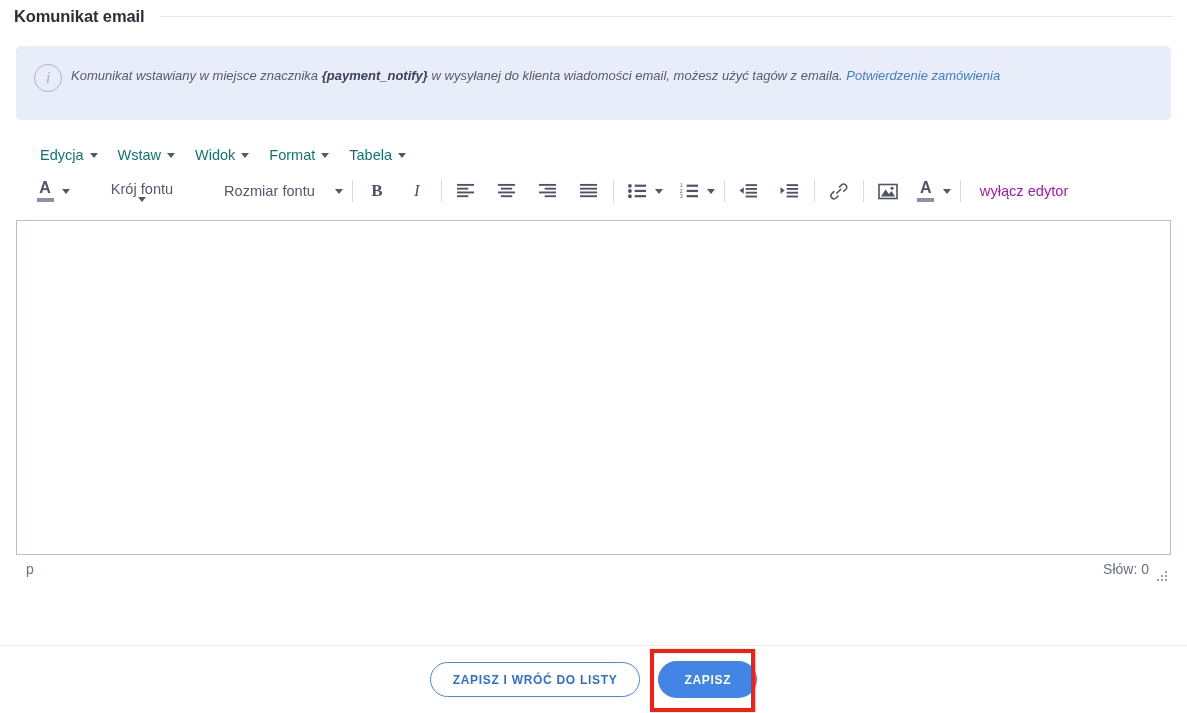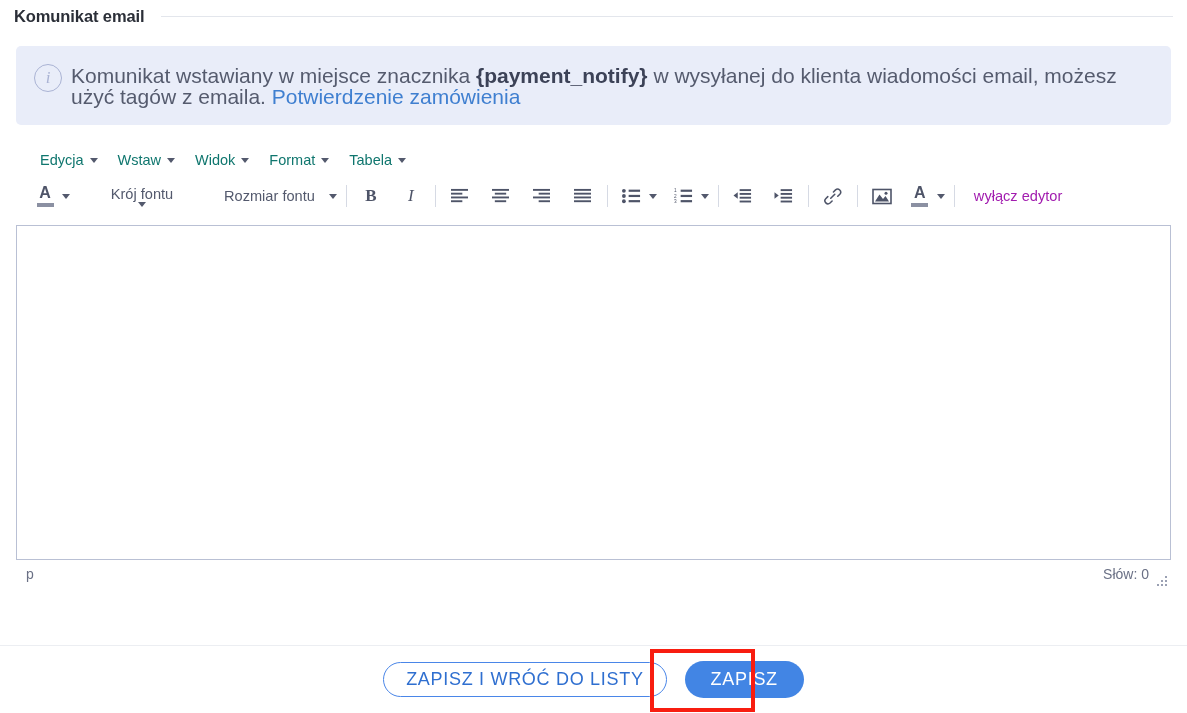--- a/index.html
+++ b/index.html
@@ -59,24 +59,25 @@
     display: flex;
     align-items: center;
     justify-content: center;
     font-family: "Liberation Serif", serif;
     font-size: 17px;
     font-style: italic;
     margin-top: 2px;
     margin-right: 9px;
   }
   .info-text {
-    font-size: 21px;
+    font-size: 13px;
     line-height: 21px;
     color: #555b6e;
     padding-top: 3px;
+    font-style: italic;
   }
   .info-text .code-tag {
     font-weight: bold;
     color: #3c4257;
   }
   .info-text a {
     color: #3f7fd0;
     text-decoration: none;
   }
 
@@ -152,21 +153,21 @@
     display: flex;
     align-items: center;
     justify-content: space-between;
     width: 120px;
     cursor: pointer;
     flex-direction: column;
   }
   .size-select {
     display: flex;
     align-items: center;
-    gap: 8px;
+    gap: 14px;
     cursor: pointer;
   }
   .colorA {
     display: inline-flex;
     flex-direction: column;
     align-items: center;
     line-height: 1;
   }
   .colorA .glyph {
     font-size: 16px;
@@ -245,22 +246,22 @@
     top: 646px;
     width: 100%;
     height: 67px;
     display: flex;
     align-items: center;
     justify-content: center;
     gap: 18px;
     background: #ffffff;
   }
   .btn {
-    font-size: 18px;
-    font-weight: normal;
+    font-size: 12px;
+    font-weight: bold;
     letter-spacing: 0.7px;
     border-radius: 19px;
     cursor: pointer;
     white-space: nowrap;
     display: flex;
     align-items: center;
     justify-content: center;
     box-sizing: border-box;
   }
   .btn-outline {

